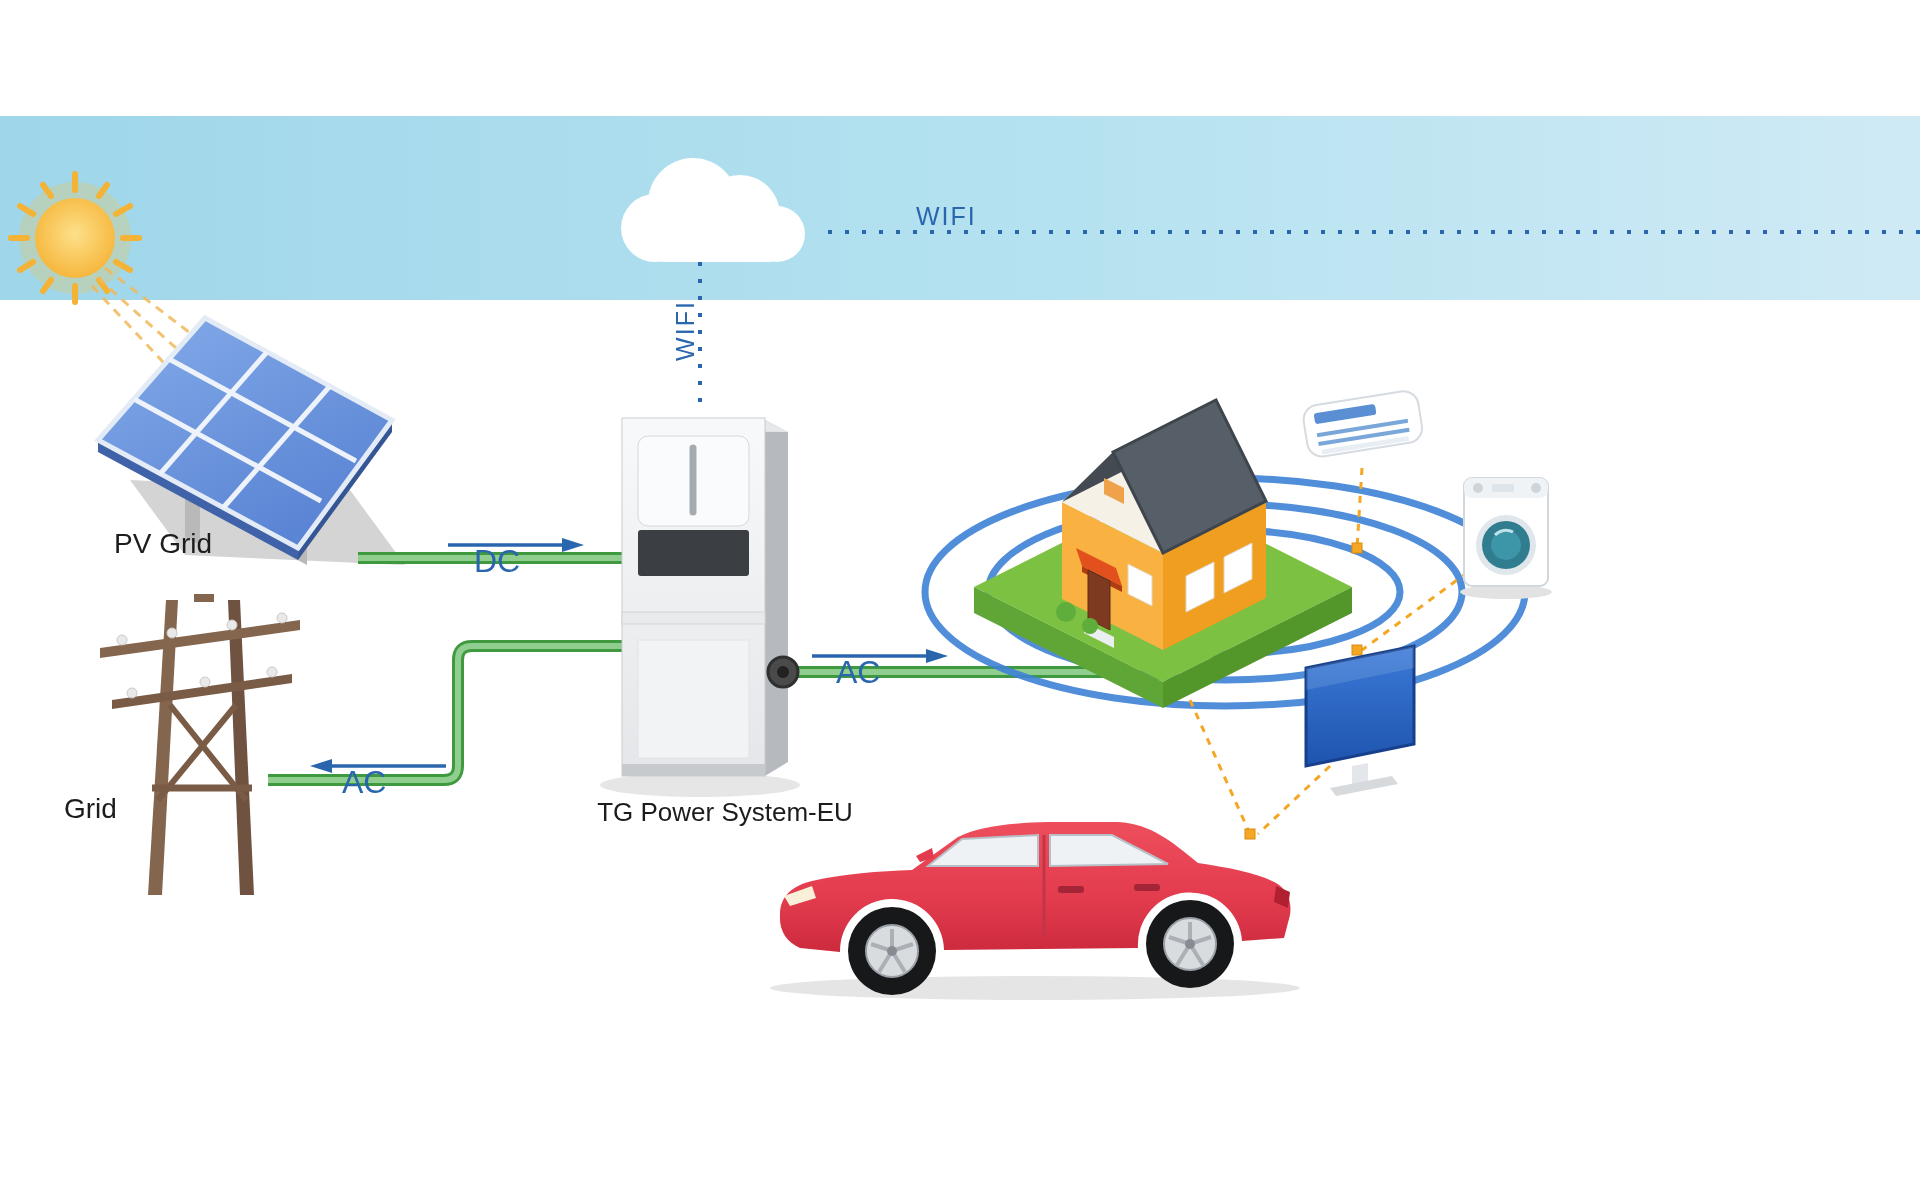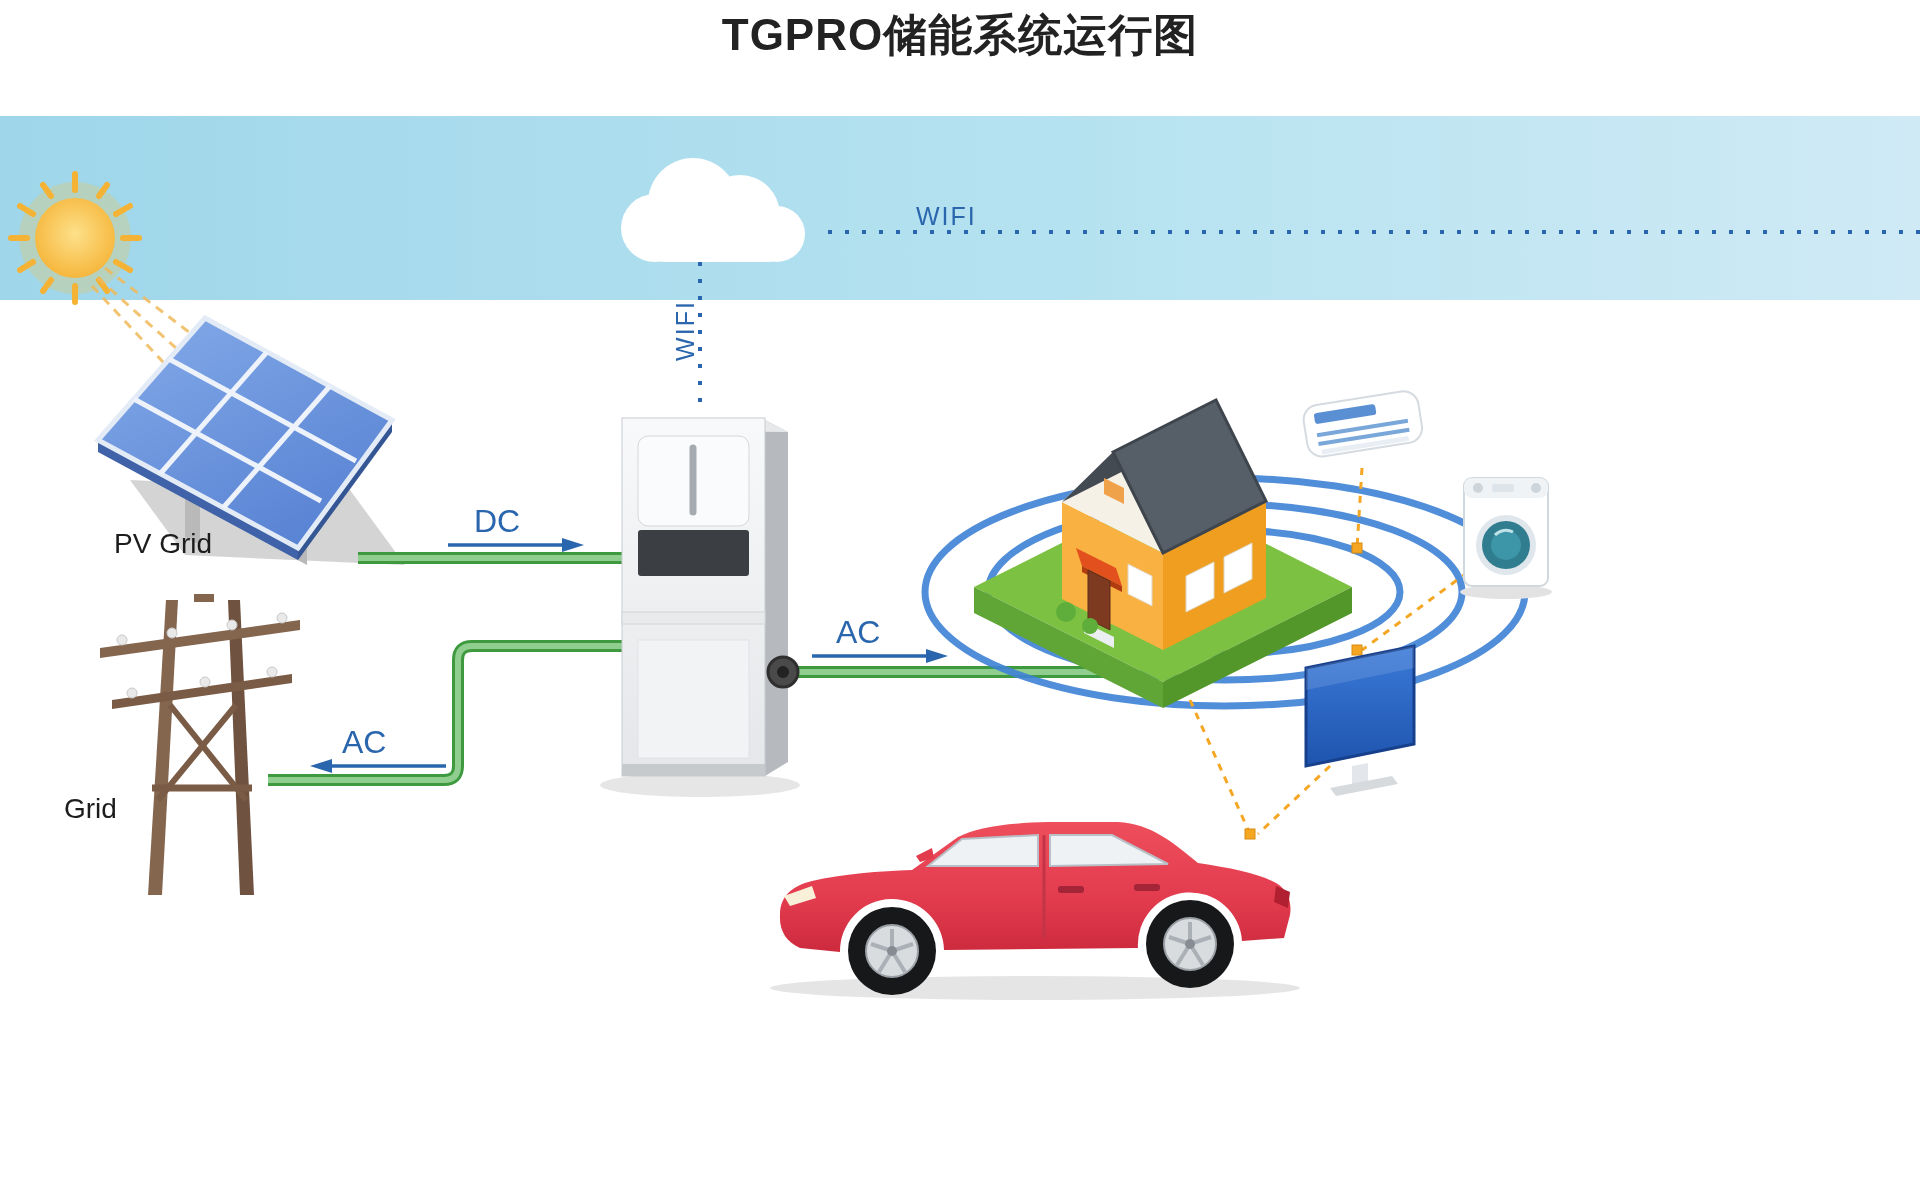--- a/index.html
+++ b/index.html
@@ -10,40 +10,39 @@
   .title{
     position:absolute;left:0;top:6px;width:100%;text-align:center;
     font-size:44px;font-weight:600;color:#222;letter-spacing:1px;
   }
   .sky{
     position:absolute;left:0;top:116px;width:1920px;height:184px;
     background:linear-gradient(90deg,#9fd6ea 0%,#b5e2f0 55%,#cfeaf5 100%);
   }
   .layer{position:absolute;left:0;top:0;}
   .lbl{position:absolute;white-space:nowrap;}
-  .lbl-blue{color:#2a66ad;font-size:32px;}
+  .lbl-blue{color:#2a66ad;font-size:32px;margin-top:40px;}
   .lbl-dark{color:#1c1c1c;font-size:28px;}
   .lbl-dc{left:474px;top:503px;}
   .lbl-ac1{left:342px;top:724px;}
   .lbl-ac2{left:836px;top:614px;}
   .lbl-pv{left:114px;top:528px;}
   .lbl-grid{left:64px;top:793px;}
   .lbl-inverter{left:575px;top:797px;width:300px;text-align:center;font-size:26px;}
   .lbl-wifi-h{left:916px;top:202px;font-size:25px;color:#2a66ad;letter-spacing:2px;}
   .lbl-wifi-v{
     left:640px;top:316px;width:90px;text-align:center;font-size:25px;color:#2a66ad;
     letter-spacing:2px;transform:rotate(-90deg);transform-origin:center;
   }
 </style>
 </head>
 <body>
 
 <div class="canvas">
 
-  <div class="title">TGPRO储能系统运行图</div>
   <div class="sky"></div>
 
   <svg class="layer" width="1920" height="1200" viewBox="0 0 1920 1200">
     <defs>
       <radialGradient id="sunGrad" cx="50%" cy="45%" r="60%">
         <stop offset="0%" stop-color="#fde08a"></stop>
           <stop offset="100%" stop-color="#f5b335"></stop>
       </radialGradient>
       <linearGradient id="panelGrad" x1="0" y1="0" x2="0.6" y2="1">
         <stop offset="0%" stop-color="#84abe9"></stop>
@@ -297,16 +296,17 @@
         <circle cx="1190" cy="944" r="5" fill="#868c92"></circle>
       </g>
     </g>
   </svg>
 
   <div class="lbl lbl-blue lbl-dc">DC</div>
   <div class="lbl lbl-blue lbl-ac1">AC</div>
   <div class="lbl lbl-blue lbl-ac2">AC</div>
   <div class="lbl lbl-dark lbl-pv">PV Grid</div>
   <div class="lbl lbl-dark lbl-grid">Grid</div>
+  <div class="lbl lbl-dark lbl-inverter">TG Power System-EU</div>
   <div class="lbl lbl-wifi-h">WIFI</div>
   <div class="lbl lbl-wifi-v">WIFI</div>
 
 </div>
 
 </body></html>

